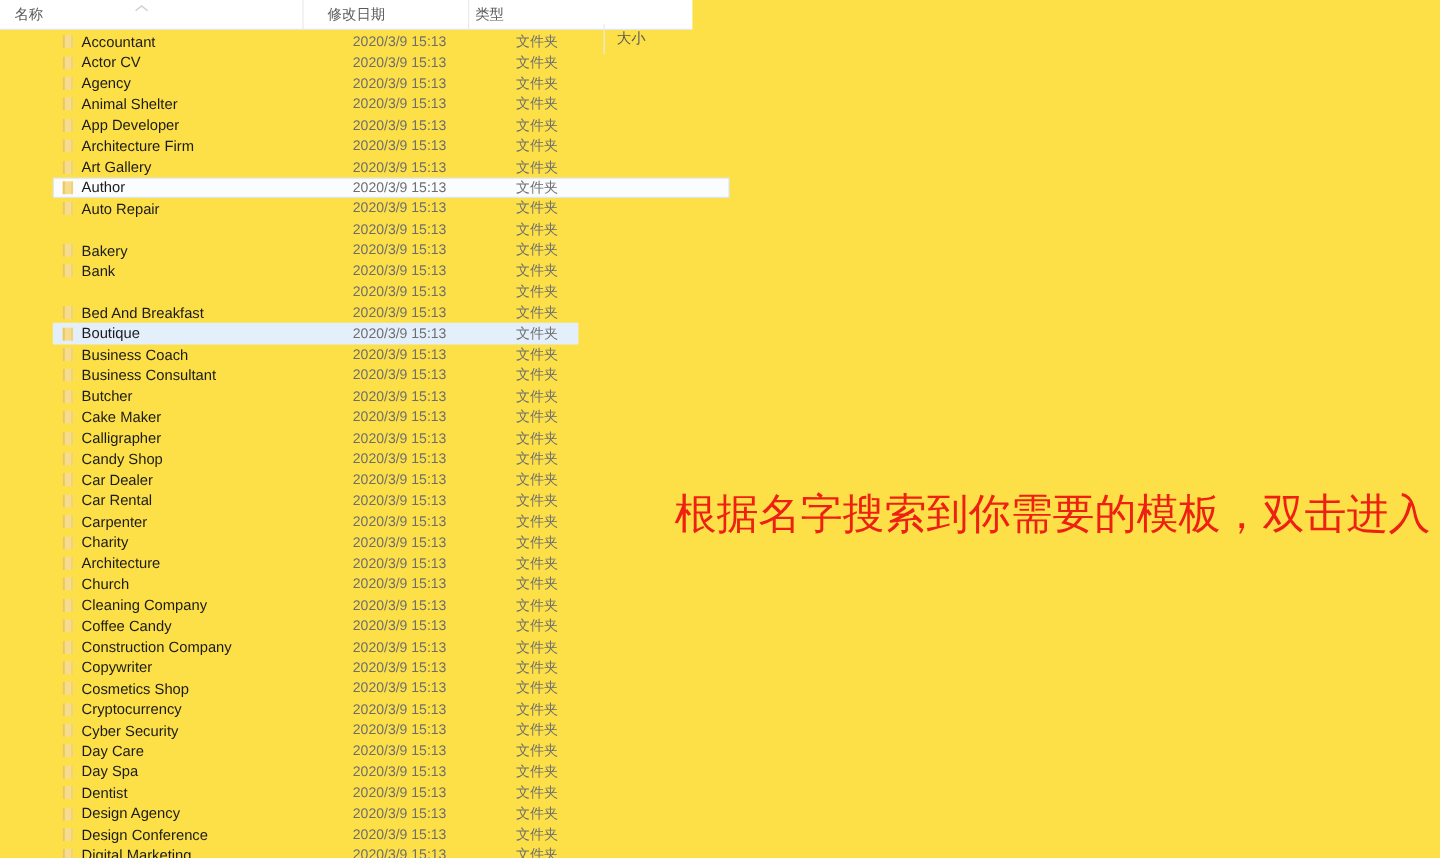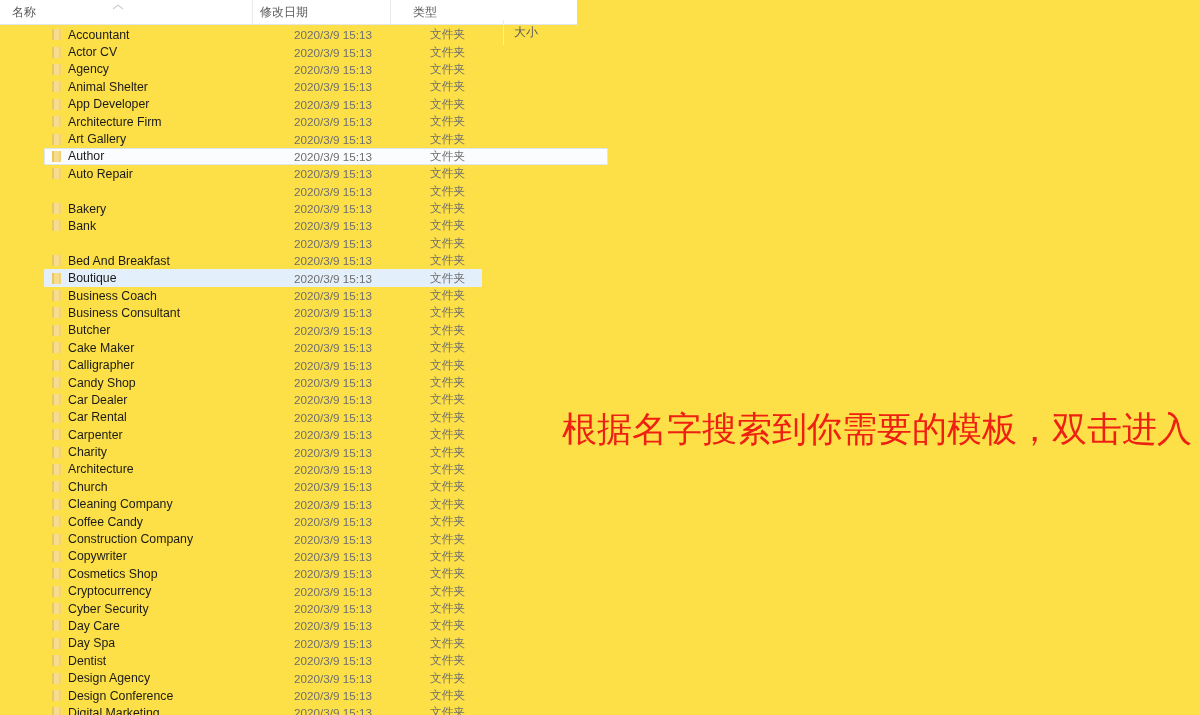--- a/index.html
+++ b/index.html
@@ -37,22 +37,22 @@
     display: flex;
     align-items: center;
     font-size: 12px;
     color: #5a5a5a;
     white-space: nowrap;
     padding-left: 8px;
     border-left: 1px solid #eaeaea;
   }
   .col-head:first-child { border-left: none; }
   .col-head.c-name { left: 0;   width: 252px; padding-left: 12px; }
-  .col-head.c-date { left: 252px; width: 138px; padding-left: 7px; }
-  .col-head.c-type { left: 390px; width: 113px; padding-left: 22px; }
+  .col-head.c-date { left: 252px; width: 138px; padding-left: 20px; }
+  .col-head.c-type { left: 390px; width: 113px; padding-left: 5px; }
   .col-head.c-size { left: 503px; width: 74px;  padding-left: 10px; margin-top: 20px; }
 
   #sort-chevron {
     position: absolute;
     left: 112px;
     top: 3px;
     width: 12px;
     height: 8px;
     opacity: .5;
   }

